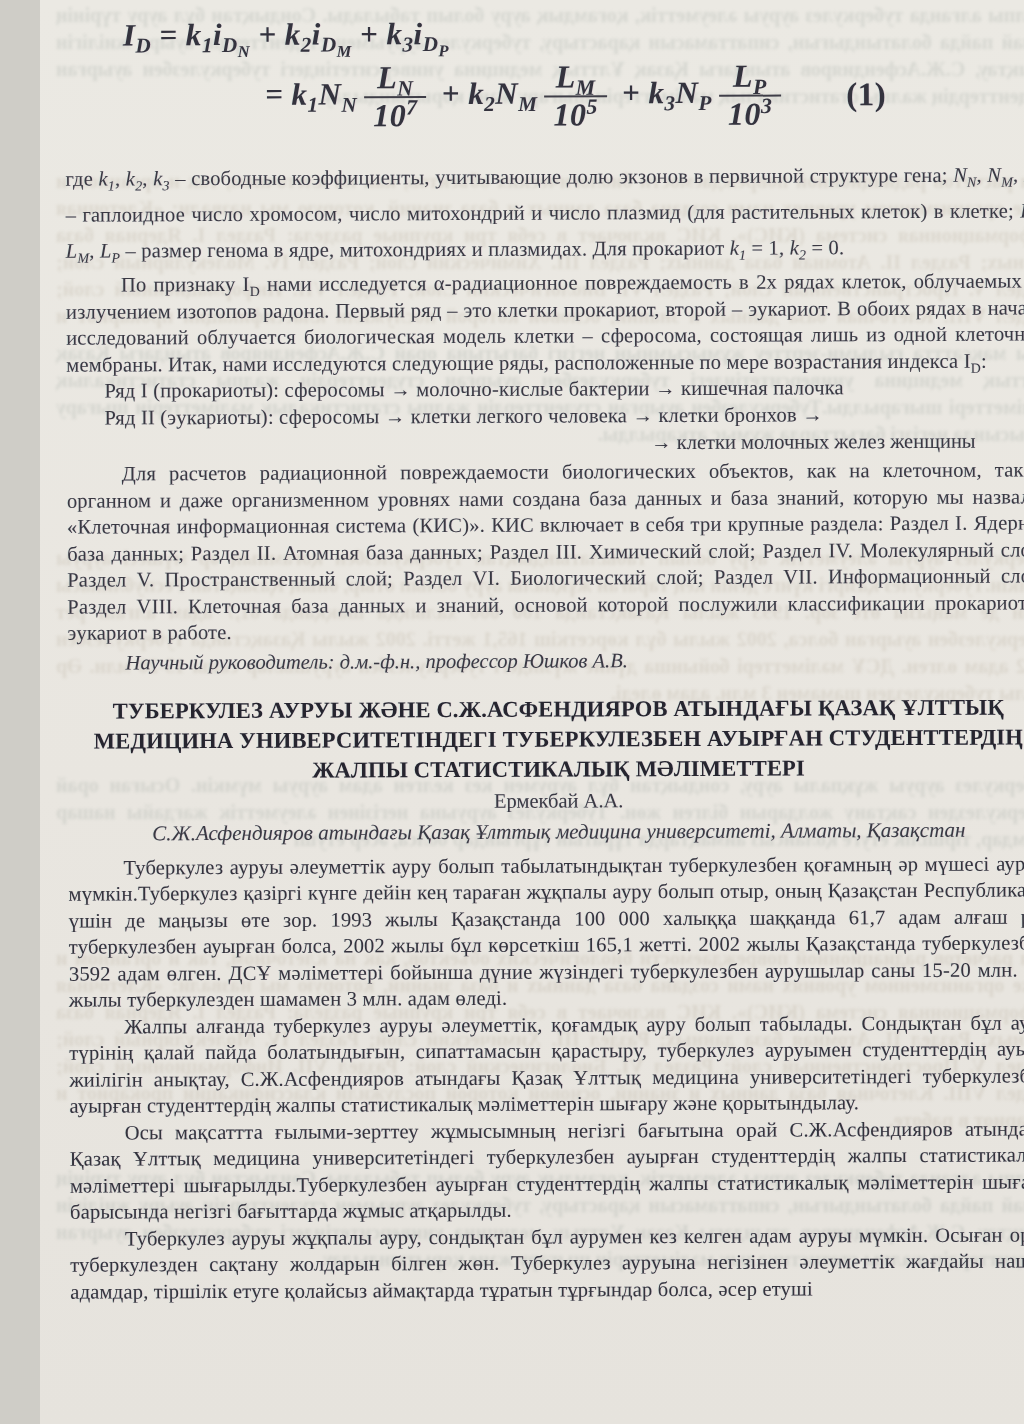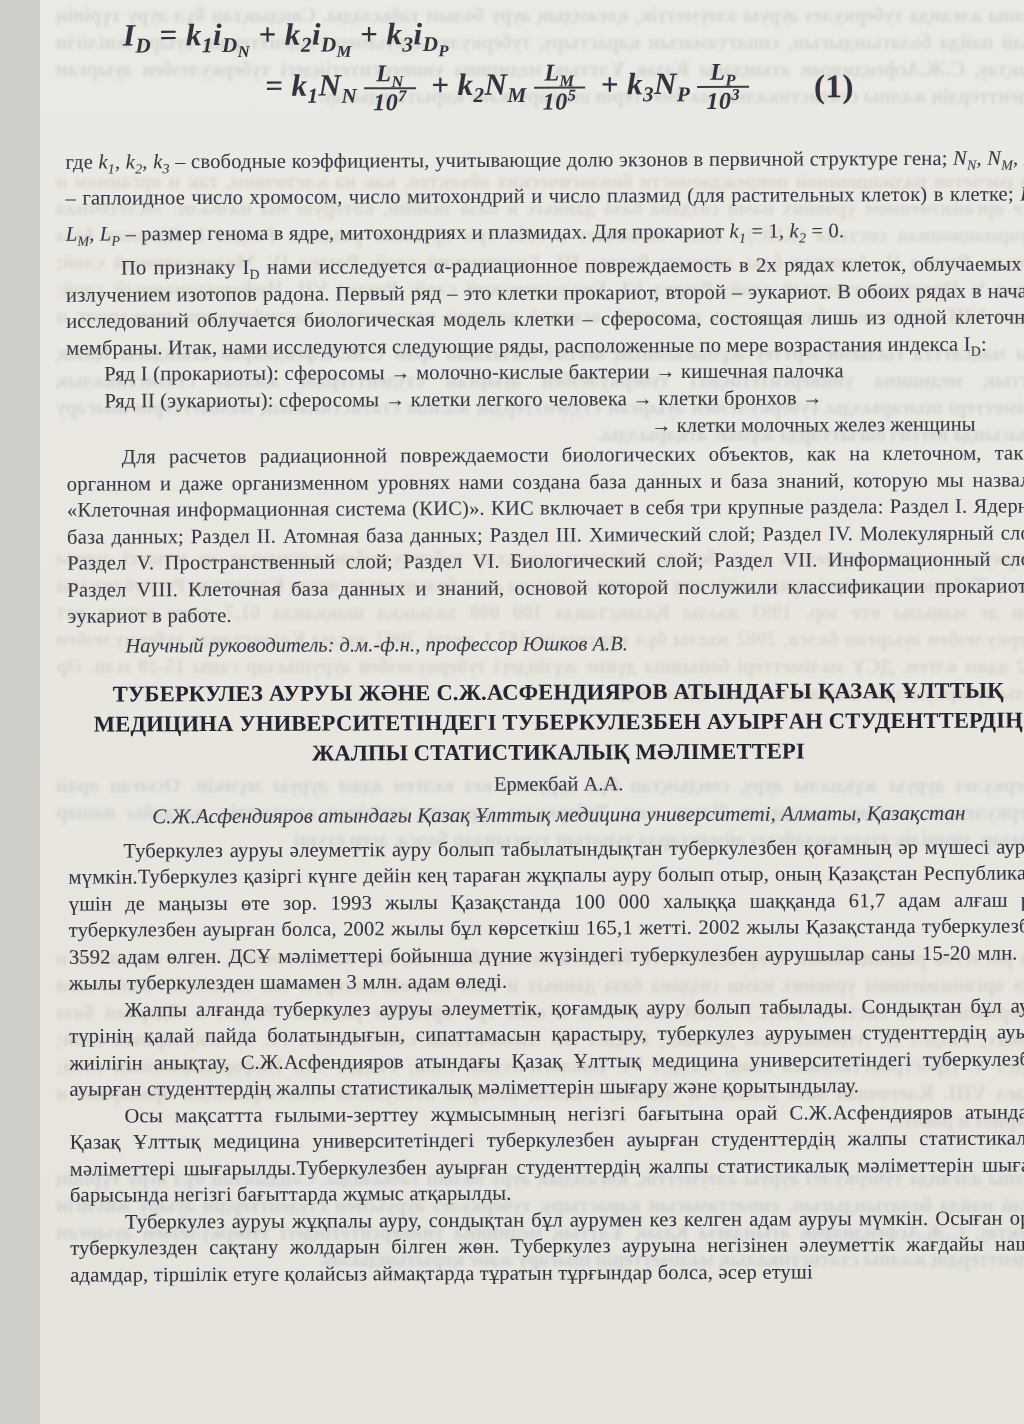--- a/index.html
+++ b/index.html
@@ -34,21 +34,21 @@
   sub { font-size:68%; line-height:0; }
   sub sub { font-size:78%; }
   sup { font-size:68%; line-height:0; }
   .mvar { font-style:italic; font-weight:400; }
 
   
   .f-row { font-size:31px; font-style:italic; font-weight:600; color:#34333e; letter-spacing:.5px; }
   .f1 { margin:16px 0 0 58px; }
   .f2 { margin:8px 0 0 200px; display:flex; align-items:center; }
   .frac { display:inline-block; vertical-align:middle; text-align:center; margin:0 7px; line-height:1.05; }
-  .frac .num, .frac .den { display:block; padding:1px 9px; font-size:24px; }
+  .frac .num, .frac .den { display:block; padding:1px 9px; font-size:32px; }
   .frac .den { border-top:2px solid #3f3e48; }
   .eq-no { font-style:normal; font-weight:600; margin-left:58px; font-size:33px; }
 
   
   .ru-p { margin:0; font-size:20.5px; line-height:26.5px; text-align:justify; letter-spacing:.2px; }
   .where { margin-top:26px; line-height:36px; }
   .idp { margin-top:3px; text-indent:55px; }
   .row-line { margin:0 0 0 38px; font-size:20.5px; line-height:27px; letter-spacing:.2px; }
   .row-cont { margin:0; font-size:20.5px; line-height:27px; text-align:right; padding-right:72px; }
   .kis { margin-top:2px; text-indent:55px; }

